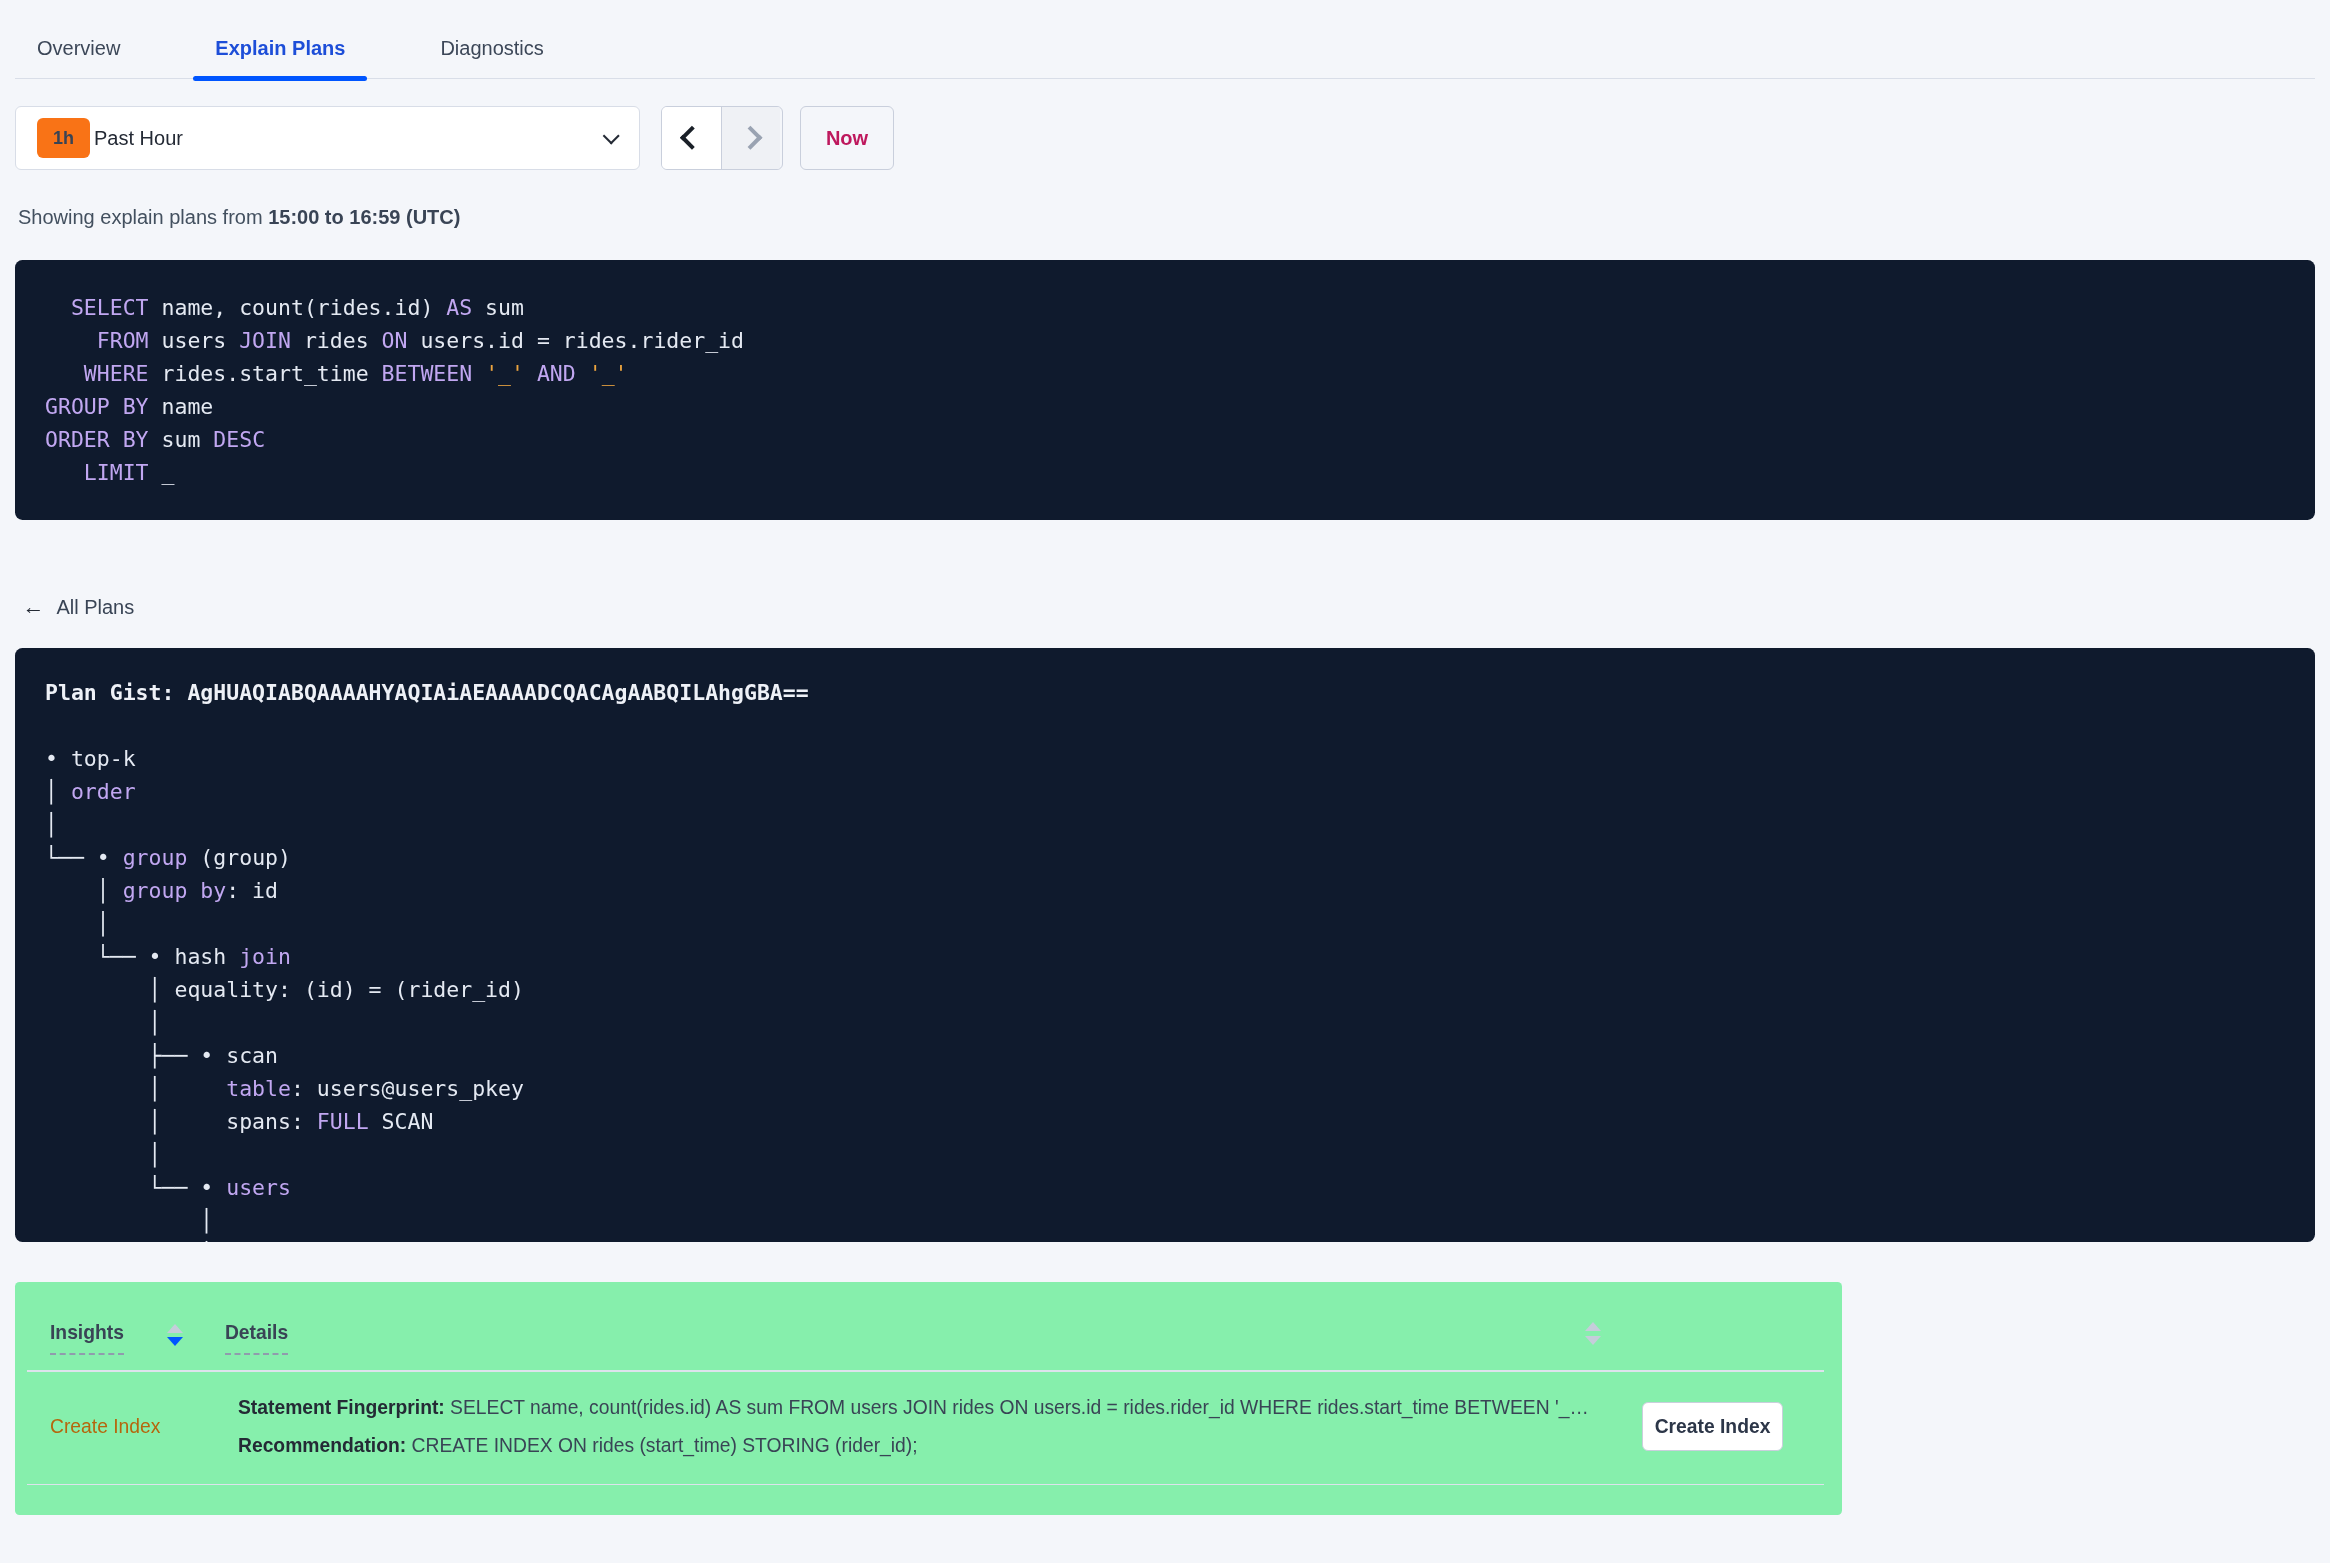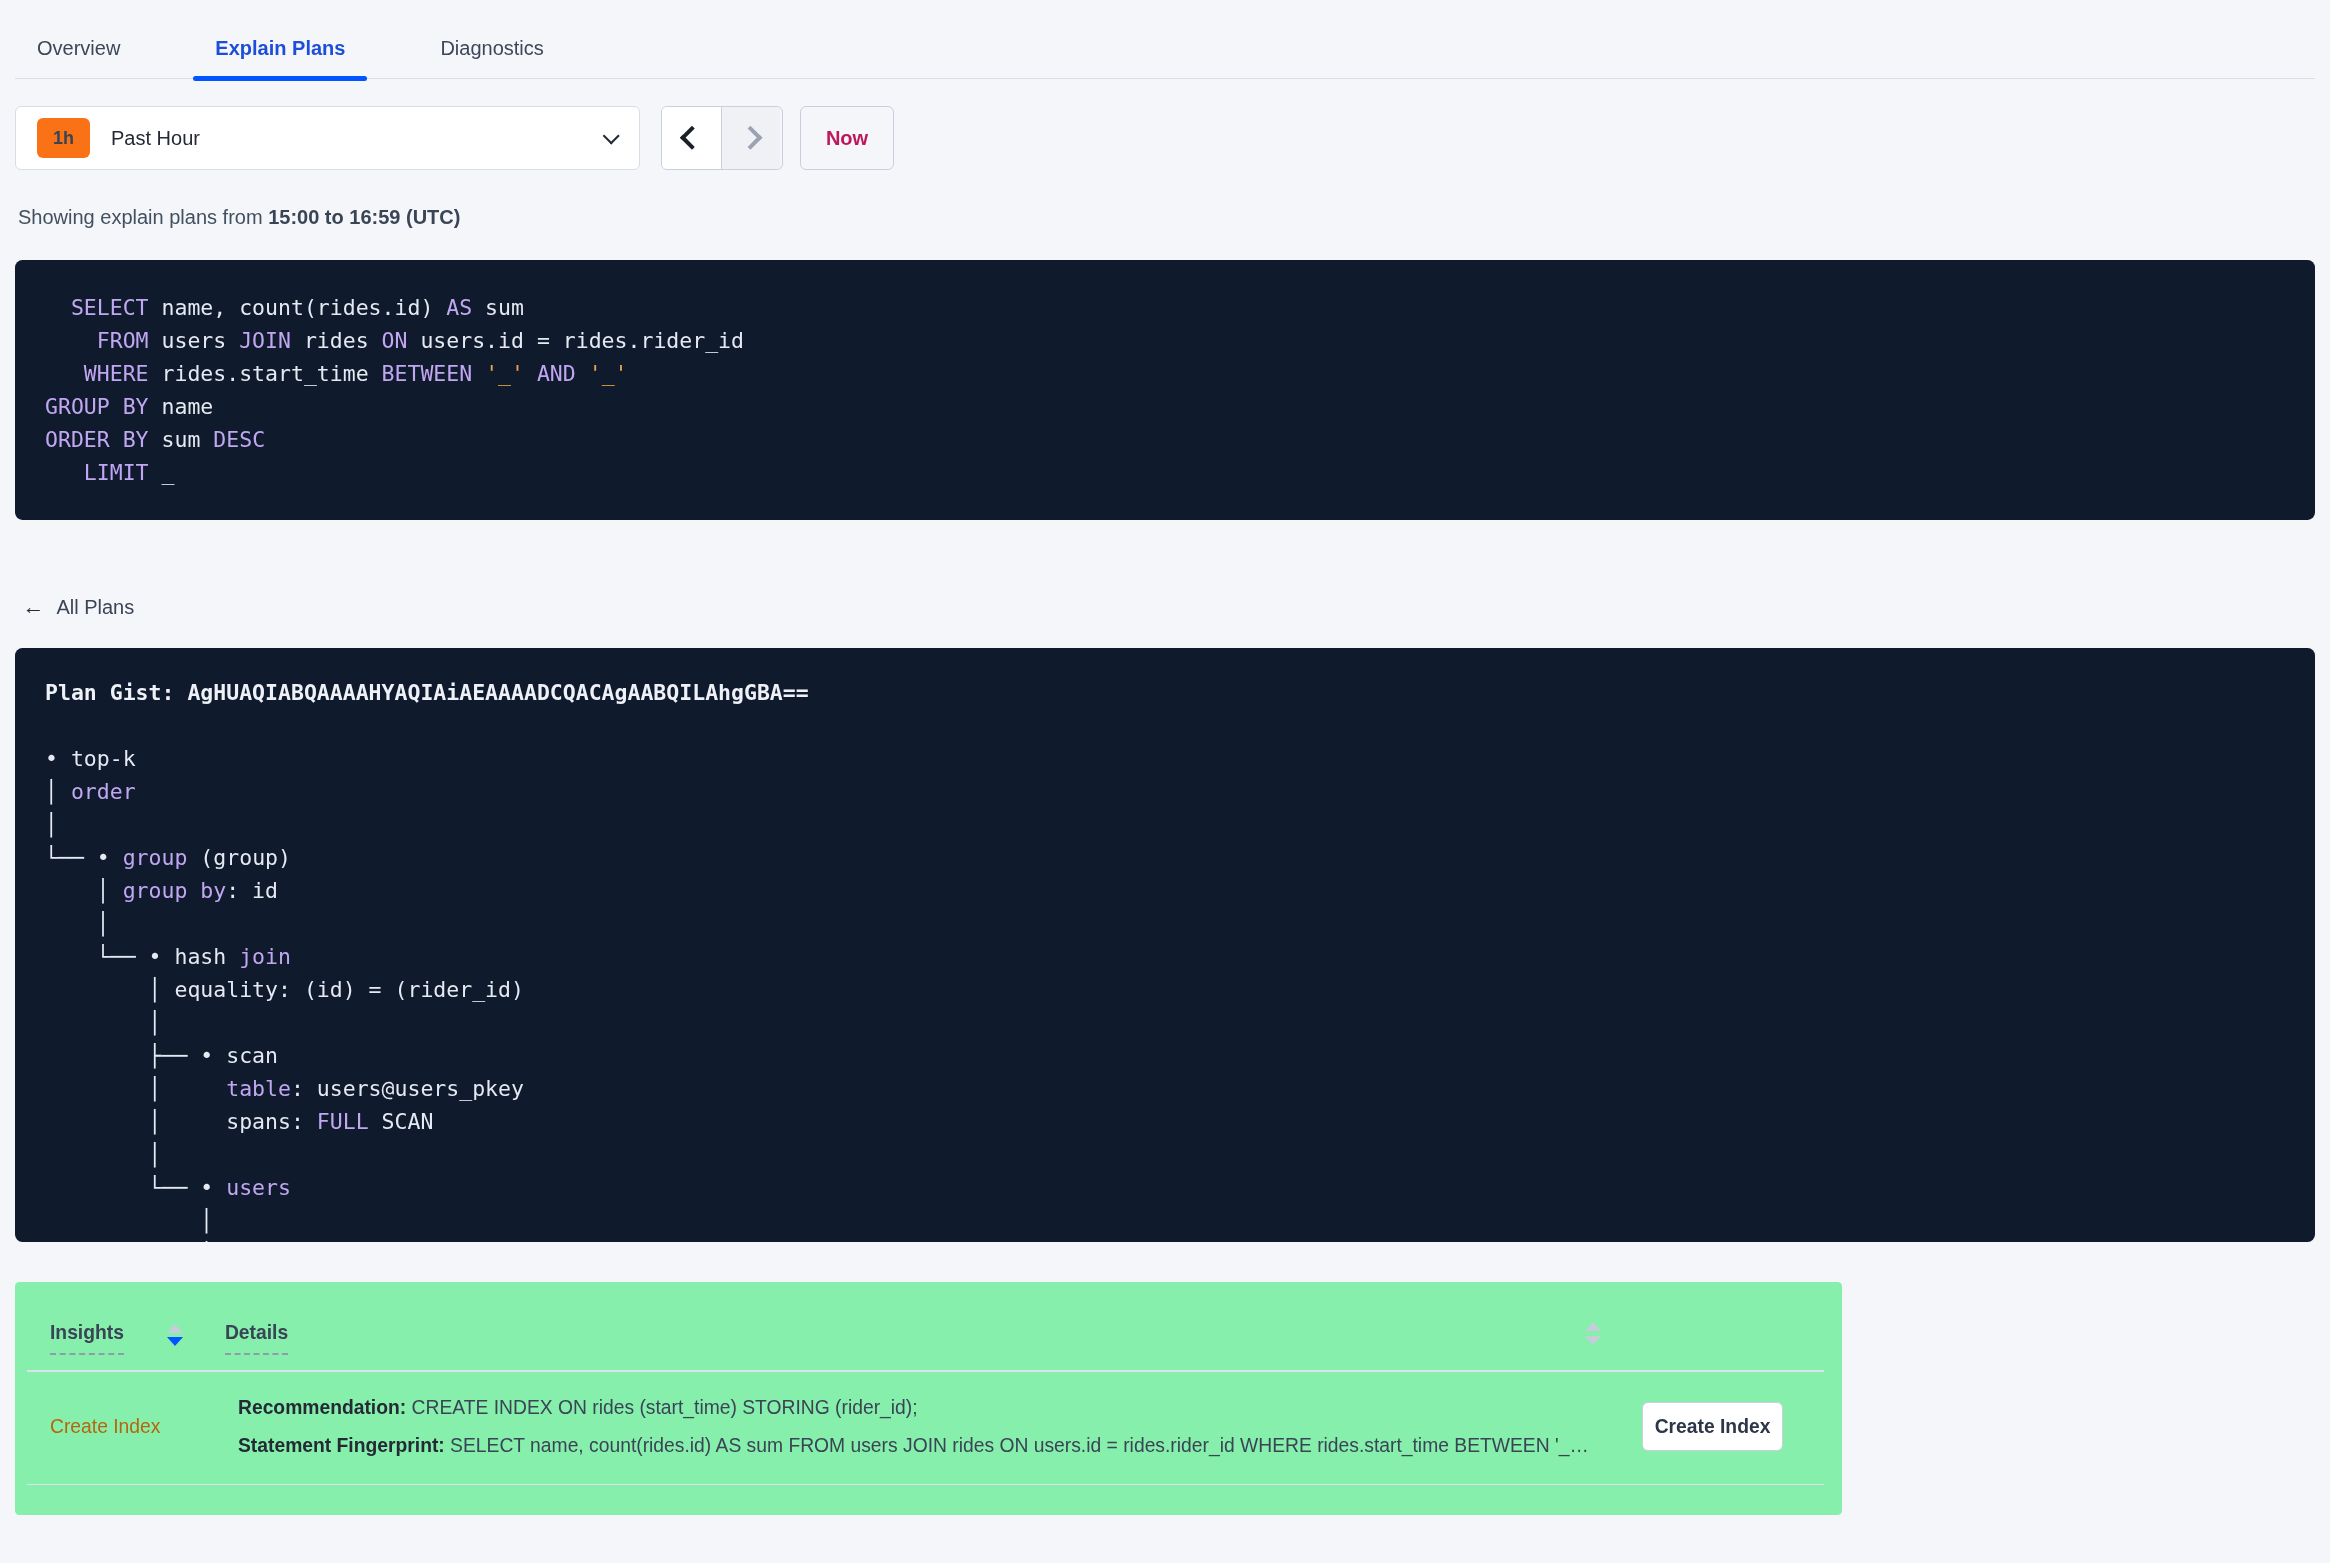--- a/index.html
+++ b/index.html
@@ -35,21 +35,21 @@
   .time-row { display:flex; margin-top:27px; height:64px; }
   .dropdown {
     width:625px; background:#fff; border:1.5px solid #d8dde7; border-radius:6px;
     display:flex; align-items:center; padding:0 22px 0 21px; cursor:pointer;
   }
   .time-badge {
     width:53px; height:40px; background:#f97316; border-radius:6px;
     display:flex; align-items:center; justify-content:center;
     font-size:18px; font-weight:700; color:#394455;
   }
-  .dropdown-label { font-size:20px; color:#242a35; margin-left:21px; }
+  .dropdown-label { font-size:20px; color:#242a35; margin-left:4px; }
   .chev { display:inline-block; border-style:solid; }
   .chev-down {
     border-color:#242a35; border-width:0 2.2px 2.2px 0; padding:5.2px;
     transform:rotate(45deg); margin-left:auto; margin-bottom:4.5px;
   }
   .arrow-group {
     display:flex; margin-left:21px; border:1.5px solid #c9cfdc; border-radius:6px;
     overflow:hidden; width:122px;
   }
   .arrow-btn {
@@ -202,22 +202,22 @@
         <span class="tri tri-down"></span>
       </span>
     </div>
     <div class="divider"></div>
 
     <div class="tbl-row">
       <div class="cell-insight">
         <span class="insight-link">Create Index</span>
       </div>
       <div class="cell-details">
+        <div class="detail-line"><b>Statement Fingerprint:</b><span> SELECT name, count(rides.id) AS sum FROM users JOIN rides ON users.id = rides.rider_id WHERE rides.start_time BETWEEN '_…</span></div>
         <div class="detail-line"><b>Recommendation:</b><span> CREATE INDEX ON rides (start_time) STORING (rider_id);</span></div>
-        <div class="detail-line"><b>Statement Fingerprint:</b><span> SELECT name, count(rides.id) AS sum FROM users JOIN rides ON users.id = rides.rider_id WHERE rides.start_time BETWEEN '_…</span></div>
       </div>
       <div class="cell-action">
         <button class="create-index-btn">Create Index</button>
       </div>
     </div>
     <div class="divider row-divider"></div>
   </div>
 
 </div>
 

